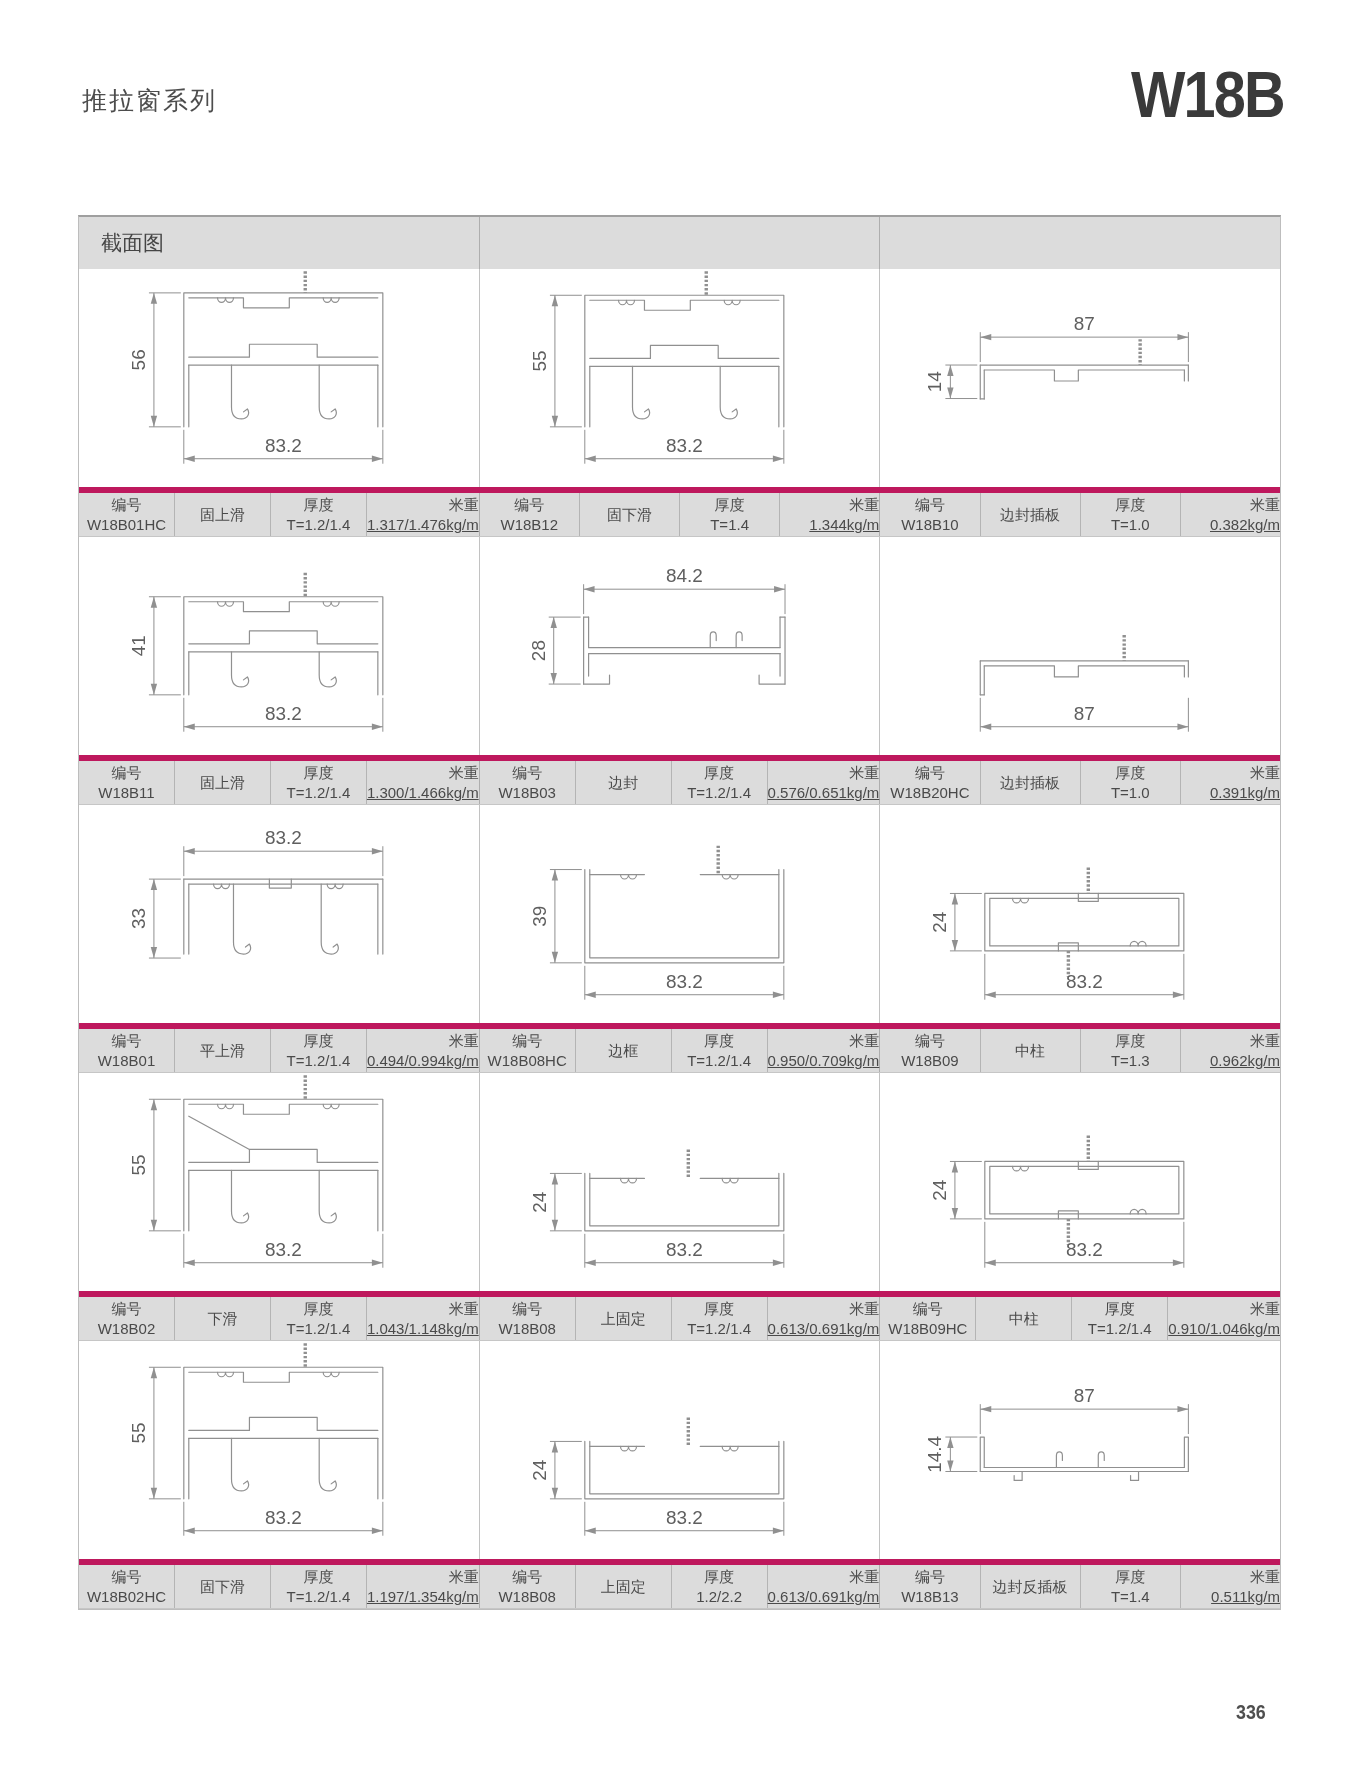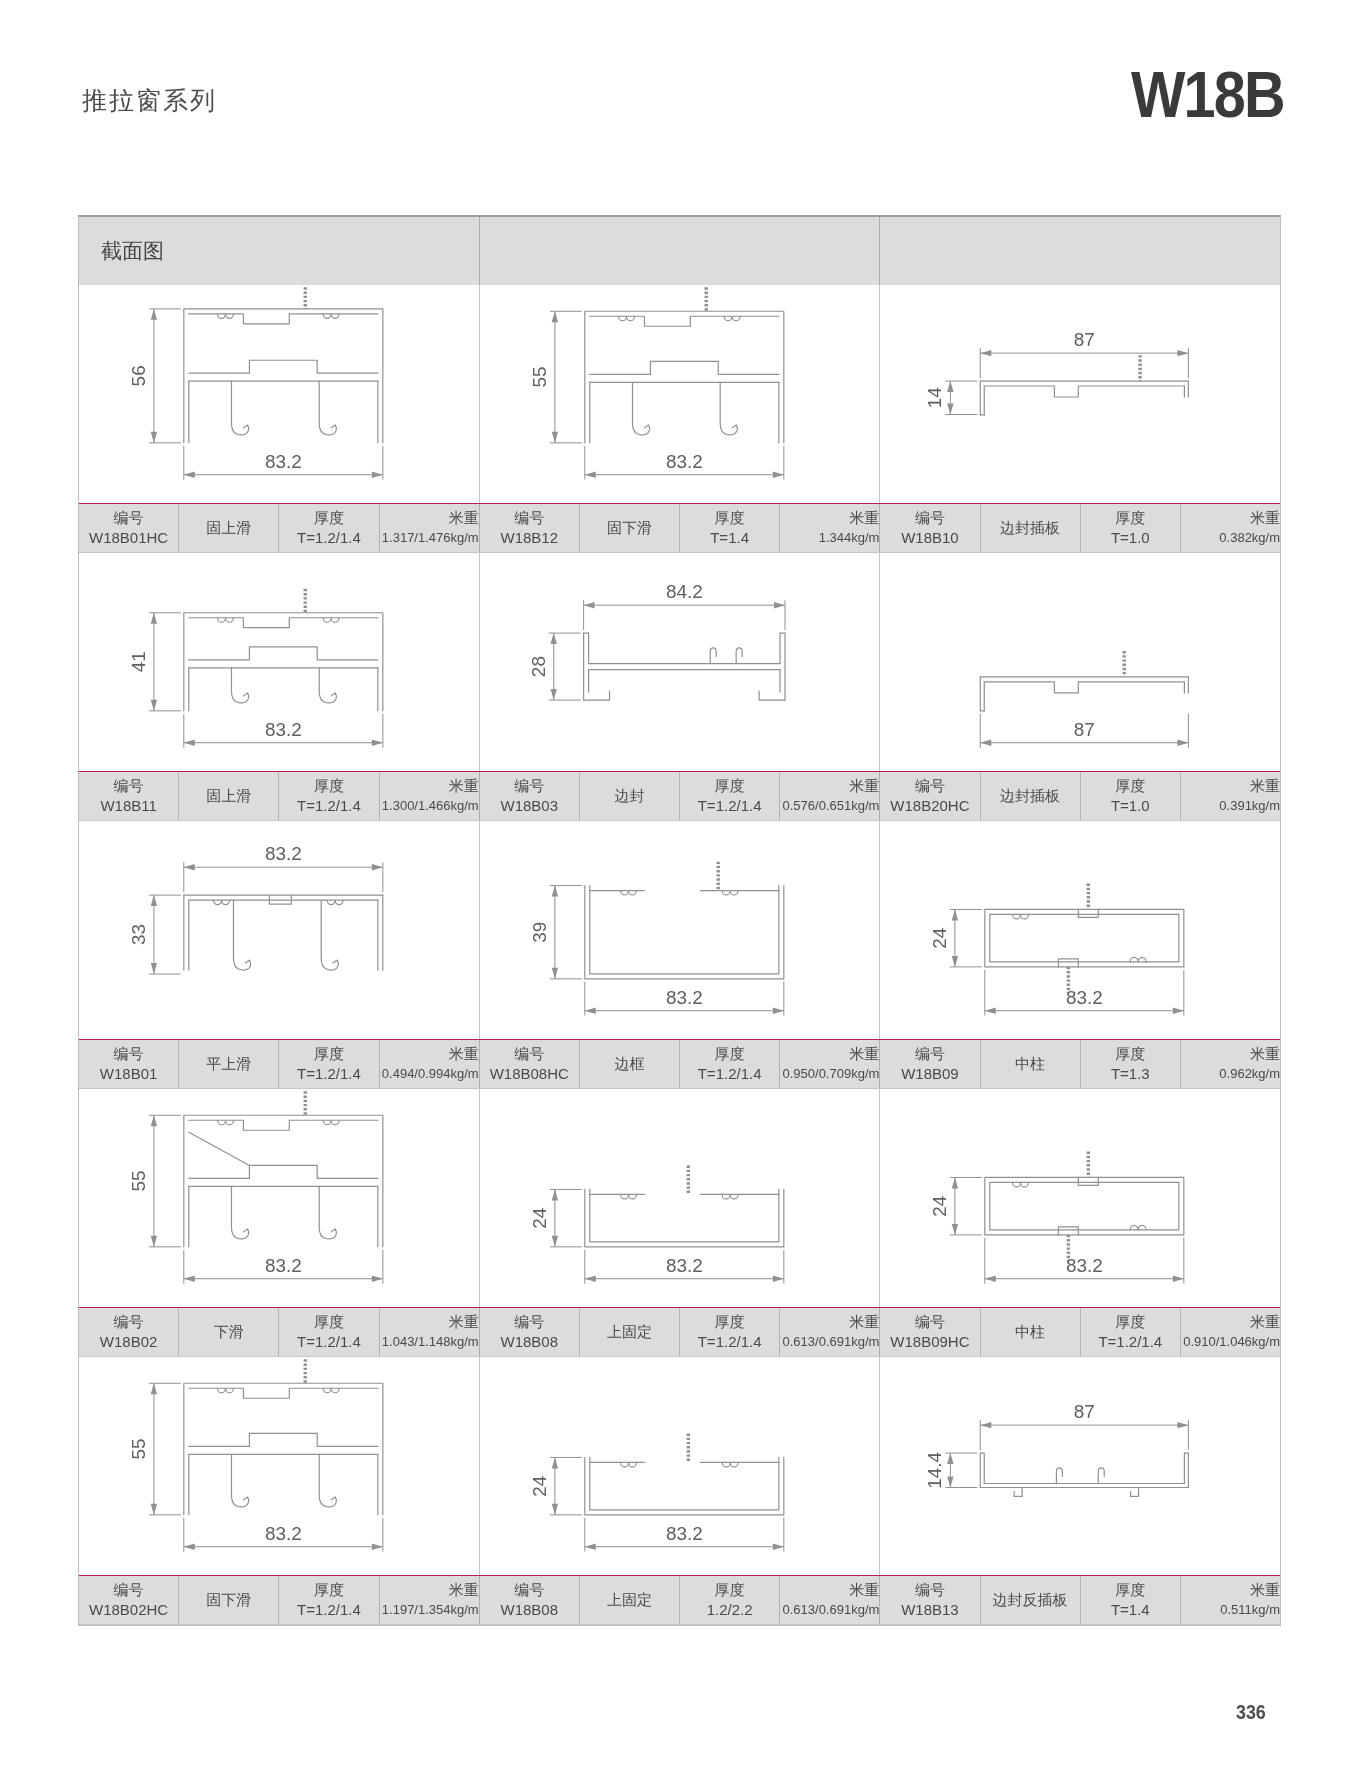--- a/index.html
+++ b/index.html
@@ -12,37 +12,37 @@
     color:#4d4d4d;letter-spacing:2px;
   }
   .model-code{
     position:absolute;right:74px;top:58px;font-size:64px;font-weight:800;
     color:#3a3a3a;letter-spacing:-2px;transform:scaleX(.9);transform-origin:right center;
   }
   .catalog{
     position:absolute;left:78px;top:215px;width:1203px;
     border:1px solid #bdbdbd;border-top:2px solid #9f9f9f;box-sizing:border-box;
   }
-  .thead{display:flex;height:68px;background:#dcdcdc;}
+  .thead{display:flex;height:52px;background:#dcdcdc;}
   .thead .hc{flex:1;border-right:1px solid #aeaeae;display:flex;align-items:center;
     padding-left:22px;font-size:21px;color:#454545;box-sizing:border-box;}
   .thead .hc:last-child{border-right:none;}
   .drawing-row{display:flex;height:218px;background:#ffffff;}
   .drawing-cell{flex:1;border-right:1px solid #c2c2c2;position:relative;box-sizing:border-box;}
   .drawing-cell:last-child{border-right:none;}
   .drawing-cell svg{display:block;width:100%;height:218px;}
-  .info-row{display:flex;height:50px;background:#dcdcdc;border-top:1px solid #be185d;border-bottom:1px solid #c6c6c6;box-sizing:border-box;}
+  .info-row{display:flex;height:50px;background:#dcdcdc;border-top:6px solid #be185d;border-bottom:1px solid #c6c6c6;box-sizing:border-box;}
   .info-col{flex:1;display:flex;border-right:1px solid #aeaeae;box-sizing:border-box;}
   .info-col:last-child{border-right:none;}
   .cell{flex:1;display:flex;flex-direction:column;justify-content:center;align-items:center;
     border-right:1px solid #b4b4b4;box-sizing:border-box;text-align:center;}
   .cell:last-child{border-right:none;align-items:flex-end;}
   .cell .lbl{font-size:15px;line-height:20px;color:#4a4a4a;}
   .cell .val{font-size:15px;line-height:20px;color:#4a4a4a;}
-  .cell.wt .val{font-size:13px;}
+  .cell.wt .val{font-size:15px;text-decoration:underline;}
   .pageno{position:absolute;left:1236px;top:1700px;font-size:21px;font-weight:700;
     color:#4f4f4f;transform:scaleX(.85);transform-origin:left;}
 </style>
 </head>
 <body>
 
 <div class="series-title">推拉窗系列</div>
 <div class="model-code">W18B</div>
 
 <div class="catalog">

